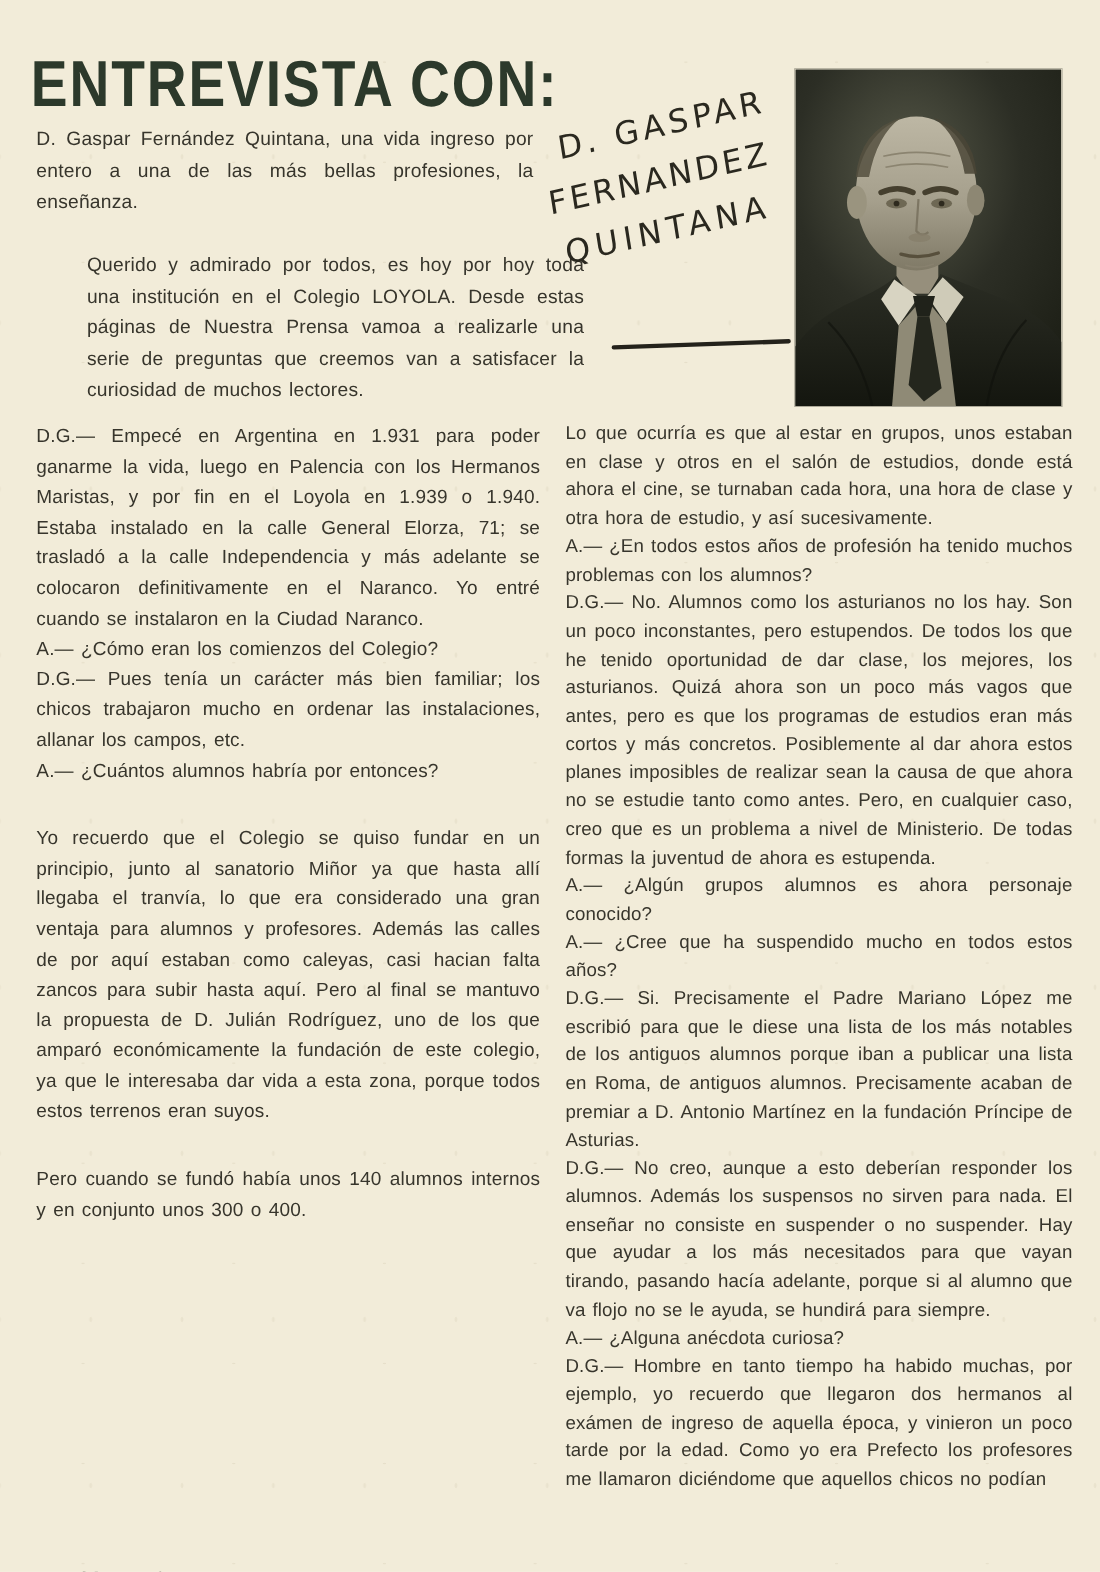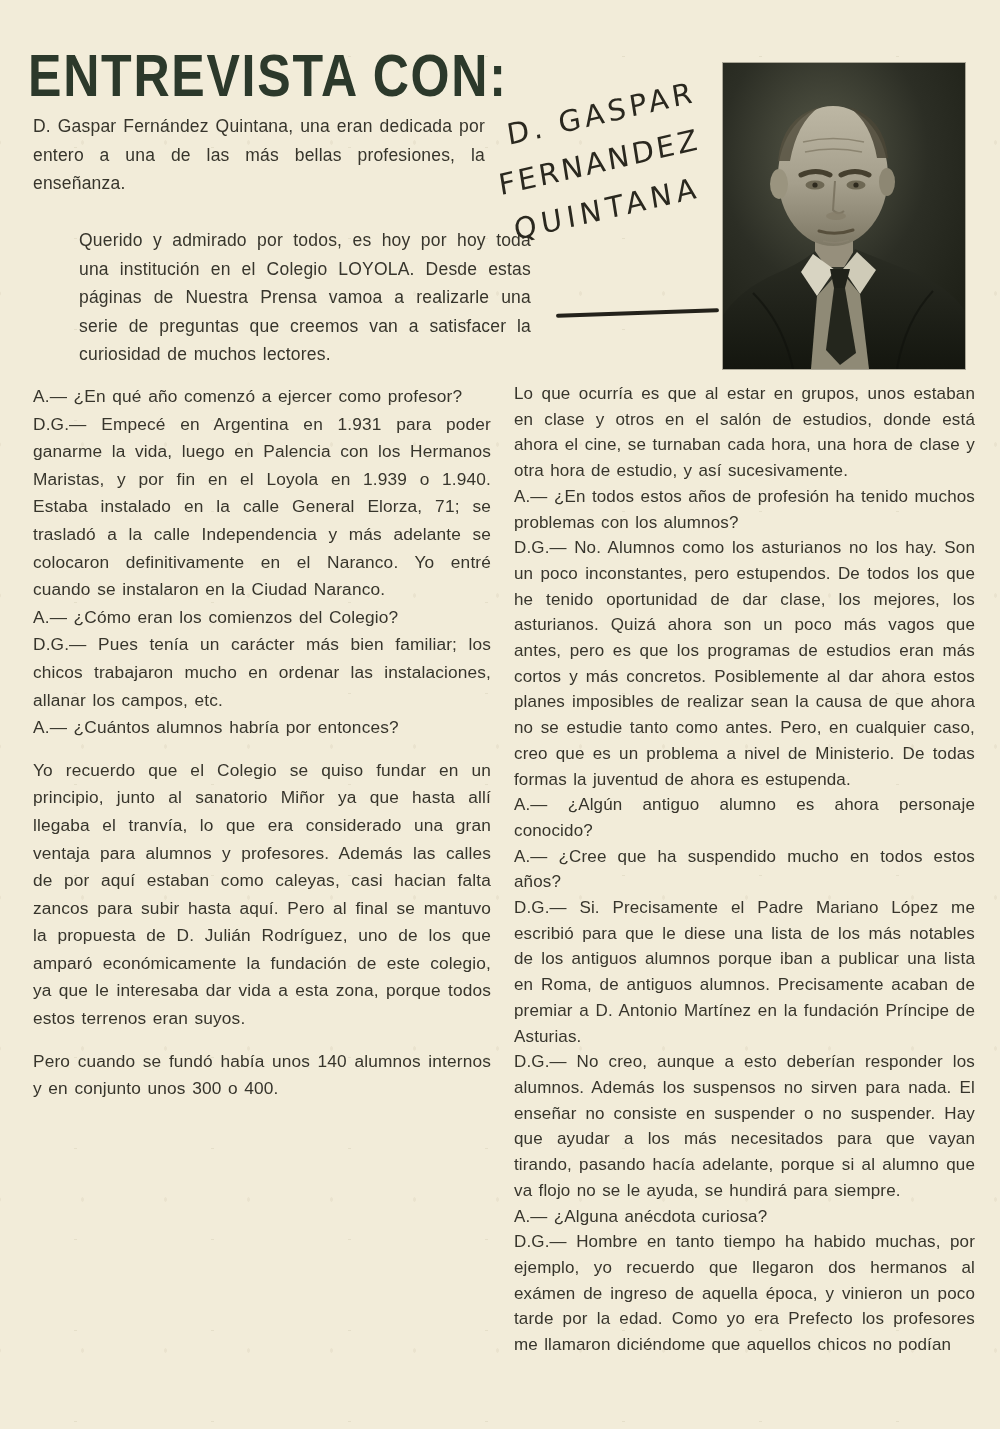--- a/index.html
+++ b/index.html
@@ -38,36 +38,36 @@
   .hw-underline {
     position:absolute; left:556px; top:311px; width:163px; height:4px;
     background:#24221b; border-radius:2px; transform:rotate(-2deg);
   }
   .photo {
     position:absolute; left:723px; top:63px; width:242px; height:306px;
     box-shadow:0 0 0 1px rgba(40,40,30,0.35);
   }
   .col { position:absolute; text-align:justify; }
   .col p { margin:0; }
-  .col p.gap { margin-top:15px; }
+  .col p.gap { margin-top:34px; }
   #col-left  { left:33px;  top:383px; width:458px; font-size:17.3px; line-height:27.6px; letter-spacing:0.15px; word-spacing:1.6px; }
   #col-right { left:514px; top:381px; width:461px; font-size:17px;   line-height:25.7px; letter-spacing:0.15px; word-spacing:1.4px; }
   .page-label {
     position:absolute; left:40px; top:1426px;
     font-size:20px; font-weight:bold; letter-spacing:1px; color:#2e2c24;
   }
 </style>
 </head>
 <body>
 
 <div class="page">
 
   <div class="title">ENTREVISTA CON:</div>
 
-  <div class="intro" id="intro1">D. Gaspar Fernández Quintana, una eran dedicada por entero a una de las más bellas profesiones, la enseñanza.</div>
+  <div class="intro" id="intro1">D. Gaspar Fernández Quintana, una vida ingreso por entero a una de las más bellas profesiones, la enseñanza.</div>
   <div class="intro" id="intro2">Querido y admirado por todos, es hoy por hoy toda una institución en el Colegio LOYOLA. Desde estas páginas de Nuestra Prensa vamoa a realizarle una serie de preguntas que creemos van a satisfacer la curiosidad de muchos lectores.</div>
 
   <div class="handwriting">
     <div class="hw-l1">D. GASPAR</div>
     <div class="hw-l2">FERNANDEZ</div>
     <div class="hw-l3">QUINTANA</div>
   </div>
 
   <div class="hw-underline"></div>
 
@@ -115,33 +115,32 @@
       <path d="M88 306 L94 233 L112 213 L122 213 L137 231 L146 306 Z" fill="#8f8a76"></path>
       <circle cx="116" cy="262" r="3" fill="#6e6a58"></circle>
       <path d="M107 206 L127 206 L122 225 L111 225 Z" fill="#20221a"></path>
       <path d="M111 225 L122 225 L133 290 L117 302 L103 287 Z" fill="#24261d"></path>
       <path d="M30 230 Q60 260 70 306" stroke="#0f100b" stroke-width="2" fill="none" opacity="0.6"></path>
       <path d="M210 228 Q182 258 174 306" stroke="#0f100b" stroke-width="2" fill="none" opacity="0.6"></path>
     </svg>
   </div>
 
   <div class="col" id="col-left">
-      <p class="">A.— ¿En qué año comenzó a ejercer como profesor?</p>
       <p class="">D.G.— Empecé en Argentina en 1.931 para poder ganarme la vida, luego en Palencia con los Hermanos Maristas, y por fin en el Loyola en 1.939 o 1.940. Estaba instalado en la calle General Elorza, 71; se trasladó a la calle Independencia y más adelante se colocaron definitivamente en el Naranco. Yo entré cuando se instalaron en la Ciudad Naranco.</p>
       <p class="">A.— ¿Cómo eran los comienzos del Colegio?</p>
       <p class="">D.G.— Pues tenía un carácter más bien familiar; los chicos trabajaron mucho en ordenar las instalaciones, allanar los campos, etc.</p>
       <p class="">A.— ¿Cuántos alumnos habría por entonces?</p>
       <p class="gap">Yo recuerdo que el Colegio se quiso fundar en un principio, junto al sanatorio Miñor ya que hasta allí llegaba el tranvía, lo que era considerado una gran ventaja para alumnos y profesores. Además las calles de por aquí estaban como caleyas, casi hacian falta zancos para subir hasta aquí. Pero al final se mantuvo la propuesta de D. Julián Rodríguez, uno de los que amparó económicamente la fundación de este colegio, ya que le interesaba dar vida a esta zona, porque todos estos terrenos eran suyos.</p>
       <p class="gap">Pero cuando se fundó había unos 140 alumnos internos y en conjunto unos 300 o 400.</p>
     </div>
   <div class="col" id="col-right">
       <p class="">Lo que ocurría es que al estar en grupos, unos estaban en clase y otros en el salón de estudios, donde está ahora el cine, se turnaban cada hora, una hora de clase y otra hora de estudio, y así sucesivamente.</p>
       <p class="">A.— ¿En todos estos años de profesión ha tenido muchos problemas con los alumnos?</p>
       <p class="">D.G.— No. Alumnos como los asturianos no los hay. Son un poco inconstantes, pero estupendos. De todos los que he tenido oportunidad de dar clase, los mejores, los asturianos. Quizá ahora son un poco más vagos que antes, pero es que los programas de estudios eran más cortos y más concretos. Posiblemente al dar ahora estos planes imposibles de realizar sean la causa de que ahora no se estudie tanto como antes. Pero, en cualquier caso, creo que es un problema a nivel de Ministerio. De todas formas la juventud de ahora es estupenda.</p>
-      <p class="">A.— ¿Algún antiguo alumno es ahora personaje conocido?</p>
+      <p class="">A.— ¿Algún grupos alumnos es ahora personaje conocido?</p>
       <p class="">A.— ¿Cree que ha suspendido mucho en todos estos años?</p>
       <p class="">D.G.— Si. Precisamente el Padre Mariano López me escribió para que le diese una lista de los más notables de los antiguos alumnos porque iban a publicar una lista en Roma, de antiguos alumnos. Precisamente acaban de premiar a D. Antonio Martínez en la fundación Príncipe de Asturias.</p>
       <p class="">D.G.— No creo, aunque a esto deberían responder los alumnos. Además los suspensos no sirven para nada. El enseñar no consiste en suspender o no suspender. Hay que ayudar a los más necesitados para que vayan tirando, pasando hacía adelante, porque si al alumno que va flojo no se le ayuda, se hundirá para siempre.</p>
       <p class="">A.— ¿Alguna anécdota curiosa?</p>
       <p class="">D.G.— Hombre en tanto tiempo ha habido muchas, por ejemplo, yo recuerdo que llegaron dos hermanos al exámen de ingreso de aquella época, y vinieron un poco tarde por la edad. Como yo era Prefecto los profesores me llamaron diciéndome que aquellos chicos no podían</p>
     </div>
 
   <div class="page-label">PAGINA 10</div>
 
 </div>

